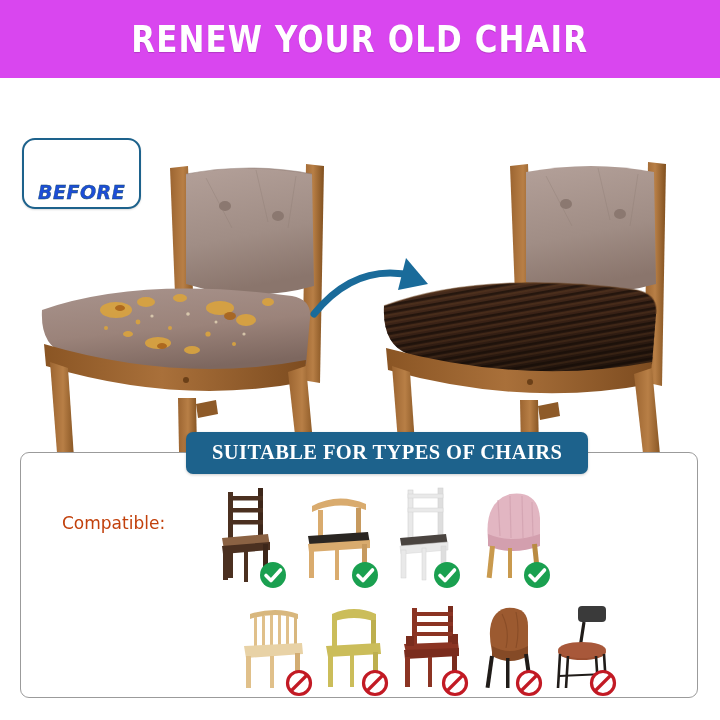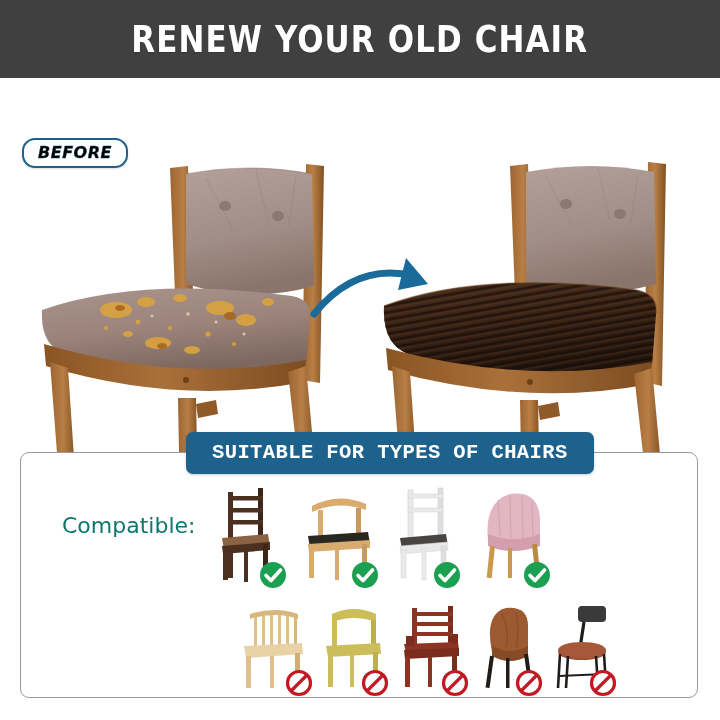--- a/index.html
+++ b/index.html
@@ -8,21 +8,21 @@
     background:#ffffff;
     font-family:"Liberation Sans","DejaVu Sans",sans-serif;
     overflow:hidden;
     position:relative;
   }
   .page{position:relative;width:720px;height:720px;background:#fff;}
 
   
   .header-banner{
     position:absolute;left:0;top:0;width:720px;height:78px;
-    background:#404040;
+    background:#d946ef;
     display:flex;align-items:center;justify-content:center;
   }
   .header-title{
     color:#ffffff;
     font-family:"DejaVu Sans Condensed","Liberation Sans Narrow","Liberation Sans",sans-serif;
     font-weight:bold;
     font-size:37px;
     letter-spacing:1.2px;
     transform:scaleX(0.93);
     text-shadow:0 1px 1px rgba(0,0,0,.18);
@@ -39,24 +39,25 @@
     border:2px solid #1d628c;
     border-radius:13px;
     padding:3px 14px 4px 14px;
     z-index:40;
     box-shadow:0 1px 2px rgba(0,0,0,.14);
   }
   .ba-badge span{
     display:block;
     font-family:"DejaVu Sans","Liberation Sans",sans-serif;
     font-weight:bold;font-style:italic;
-    font-size:16px;letter-spacing:.5px;
-    color:#000000;
+    font-size:19px;letter-spacing:.5px;
+    color:#1d4ed8;
     -webkit-text-stroke:0.4px #134964;
     white-space:nowrap;
+    margin-top:38px;
   }
   #badge-before{left:22px;top:138px;}
   #badge-after{left:386px;top:138px;}
 
   
   .arrow-wrap{position:absolute;left:310px;top:178px;width:140px;height:66px;z-index:35;}
 
   
   .photo{position:absolute;}
   #photo-before{left:20px;top:80px;width:320px;height:340px;}
@@ -70,26 +71,26 @@
   }
   .suit-banner{
     position:absolute;left:186px;top:432px;
     background:#1d628c;border-radius:7px;
     padding:9px 26px 10px 26px;z-index:25;
     box-shadow:0 1px 3px rgba(0,0,0,.2);
   }
   .suit-banner span{
     color:#fff;font-weight:bold;font-size:20.5px;letter-spacing:.4px;
     white-space:nowrap;
-    font-family:Liberation Mono, monospace;
+    font-family:Liberation Serif, serif;
   }
 
   .row-label{
     position:absolute;
-    font-size:22px;color:#0f766e;
+    font-size:17px;color:#c2410c;
     font-family:"DejaVu Sans","Liberation Sans",sans-serif;
     white-space:nowrap;
   }
   #label-compatible{left:62px;top:513px;}
   #label-incompatible{left:52px;top:635px;}
 
   .chair-row{position:absolute;display:flex;align-items:flex-end;}
   #row-compatible{left:214px;top:484px;height:100px;gap:16px;}
   #row-incompatible{left:240px;top:600px;height:92px;gap:8px;}
 

